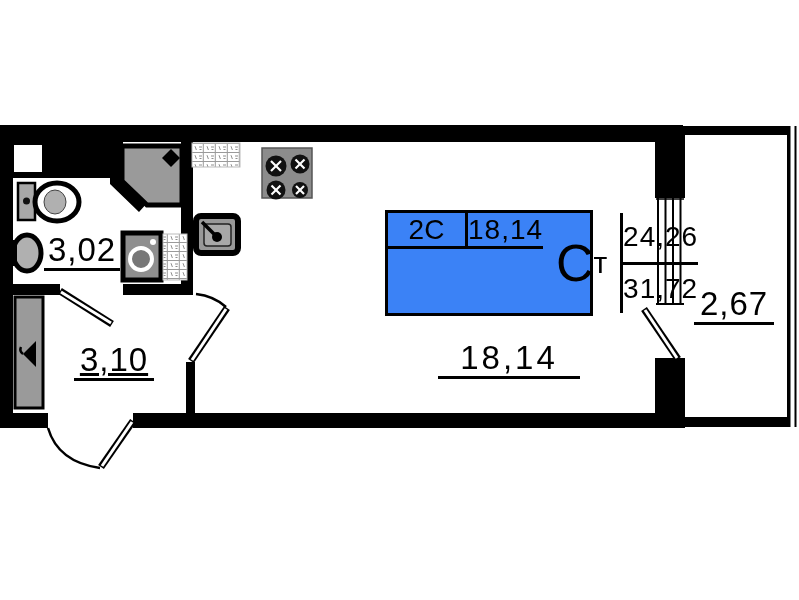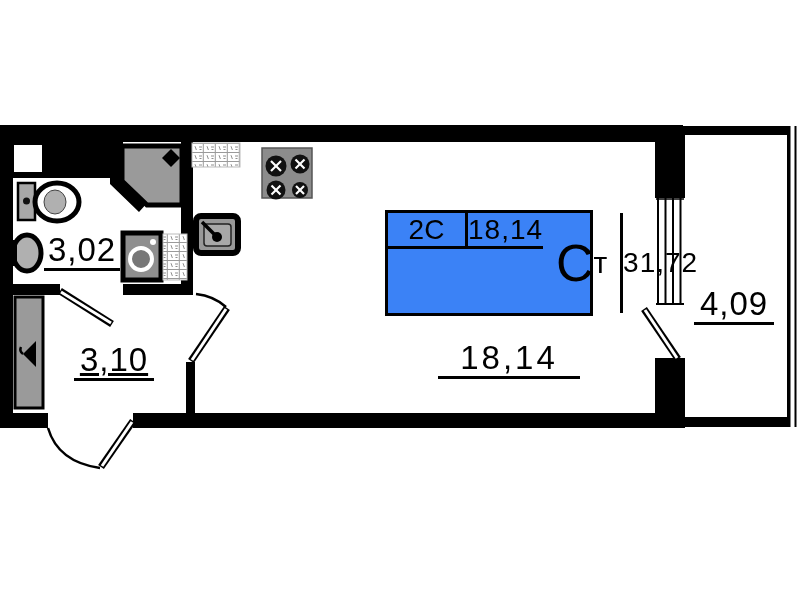--- a/index.html
+++ b/index.html
@@ -139,31 +139,32 @@
   <g>
     <rect x="15" y="297" width="28" height="111" fill="#9a9a9a" stroke="#000" stroke-width="3"></rect>
     <polygon points="36,341 36,367 23,354" fill="#000"></polygon>
     <path d="M23 354 q -4 -3 -2 -7" fill="none" stroke="#000" stroke-width="2.5"></path>
   </g>
 </svg>
 
 <div class="room-label" style="left:44px;top:230px;width:76px;height:36px;">3,02</div>
 <div class="room-label" style="left:74px;top:340px;width:80px;height:36px;text-decoration:underline;">3,10</div>
 <div class="room-label big" style="left:438px;top:336px;width:142px;height:38px;">18,14</div>
-<div class="room-label" style="left:694px;top:285px;width:80px;height:35px;">4,09</div>
+<div class="room-label" style="left:694px;top:285px;width:80px;height:35px;">2,67</div>
 
 <div class="info-table">
   <div class="it-row1">
     <div class="it-typecell">2С</div>
     <div class="it-valcell">18,14</div>
   </div>
   <div class="it-row23">
     <div class="it-studio">
       <span class="big-letter">С</span>
           <span class="small-letter">т</span>
     </div>
     <div class="it-right">
+      <div class="it-valcell top">24,26</div>
       <div class="it-valcell bot">31,72</div>
     </div>
   </div>
 </div>
 
 </div>
 
 </body></html>

